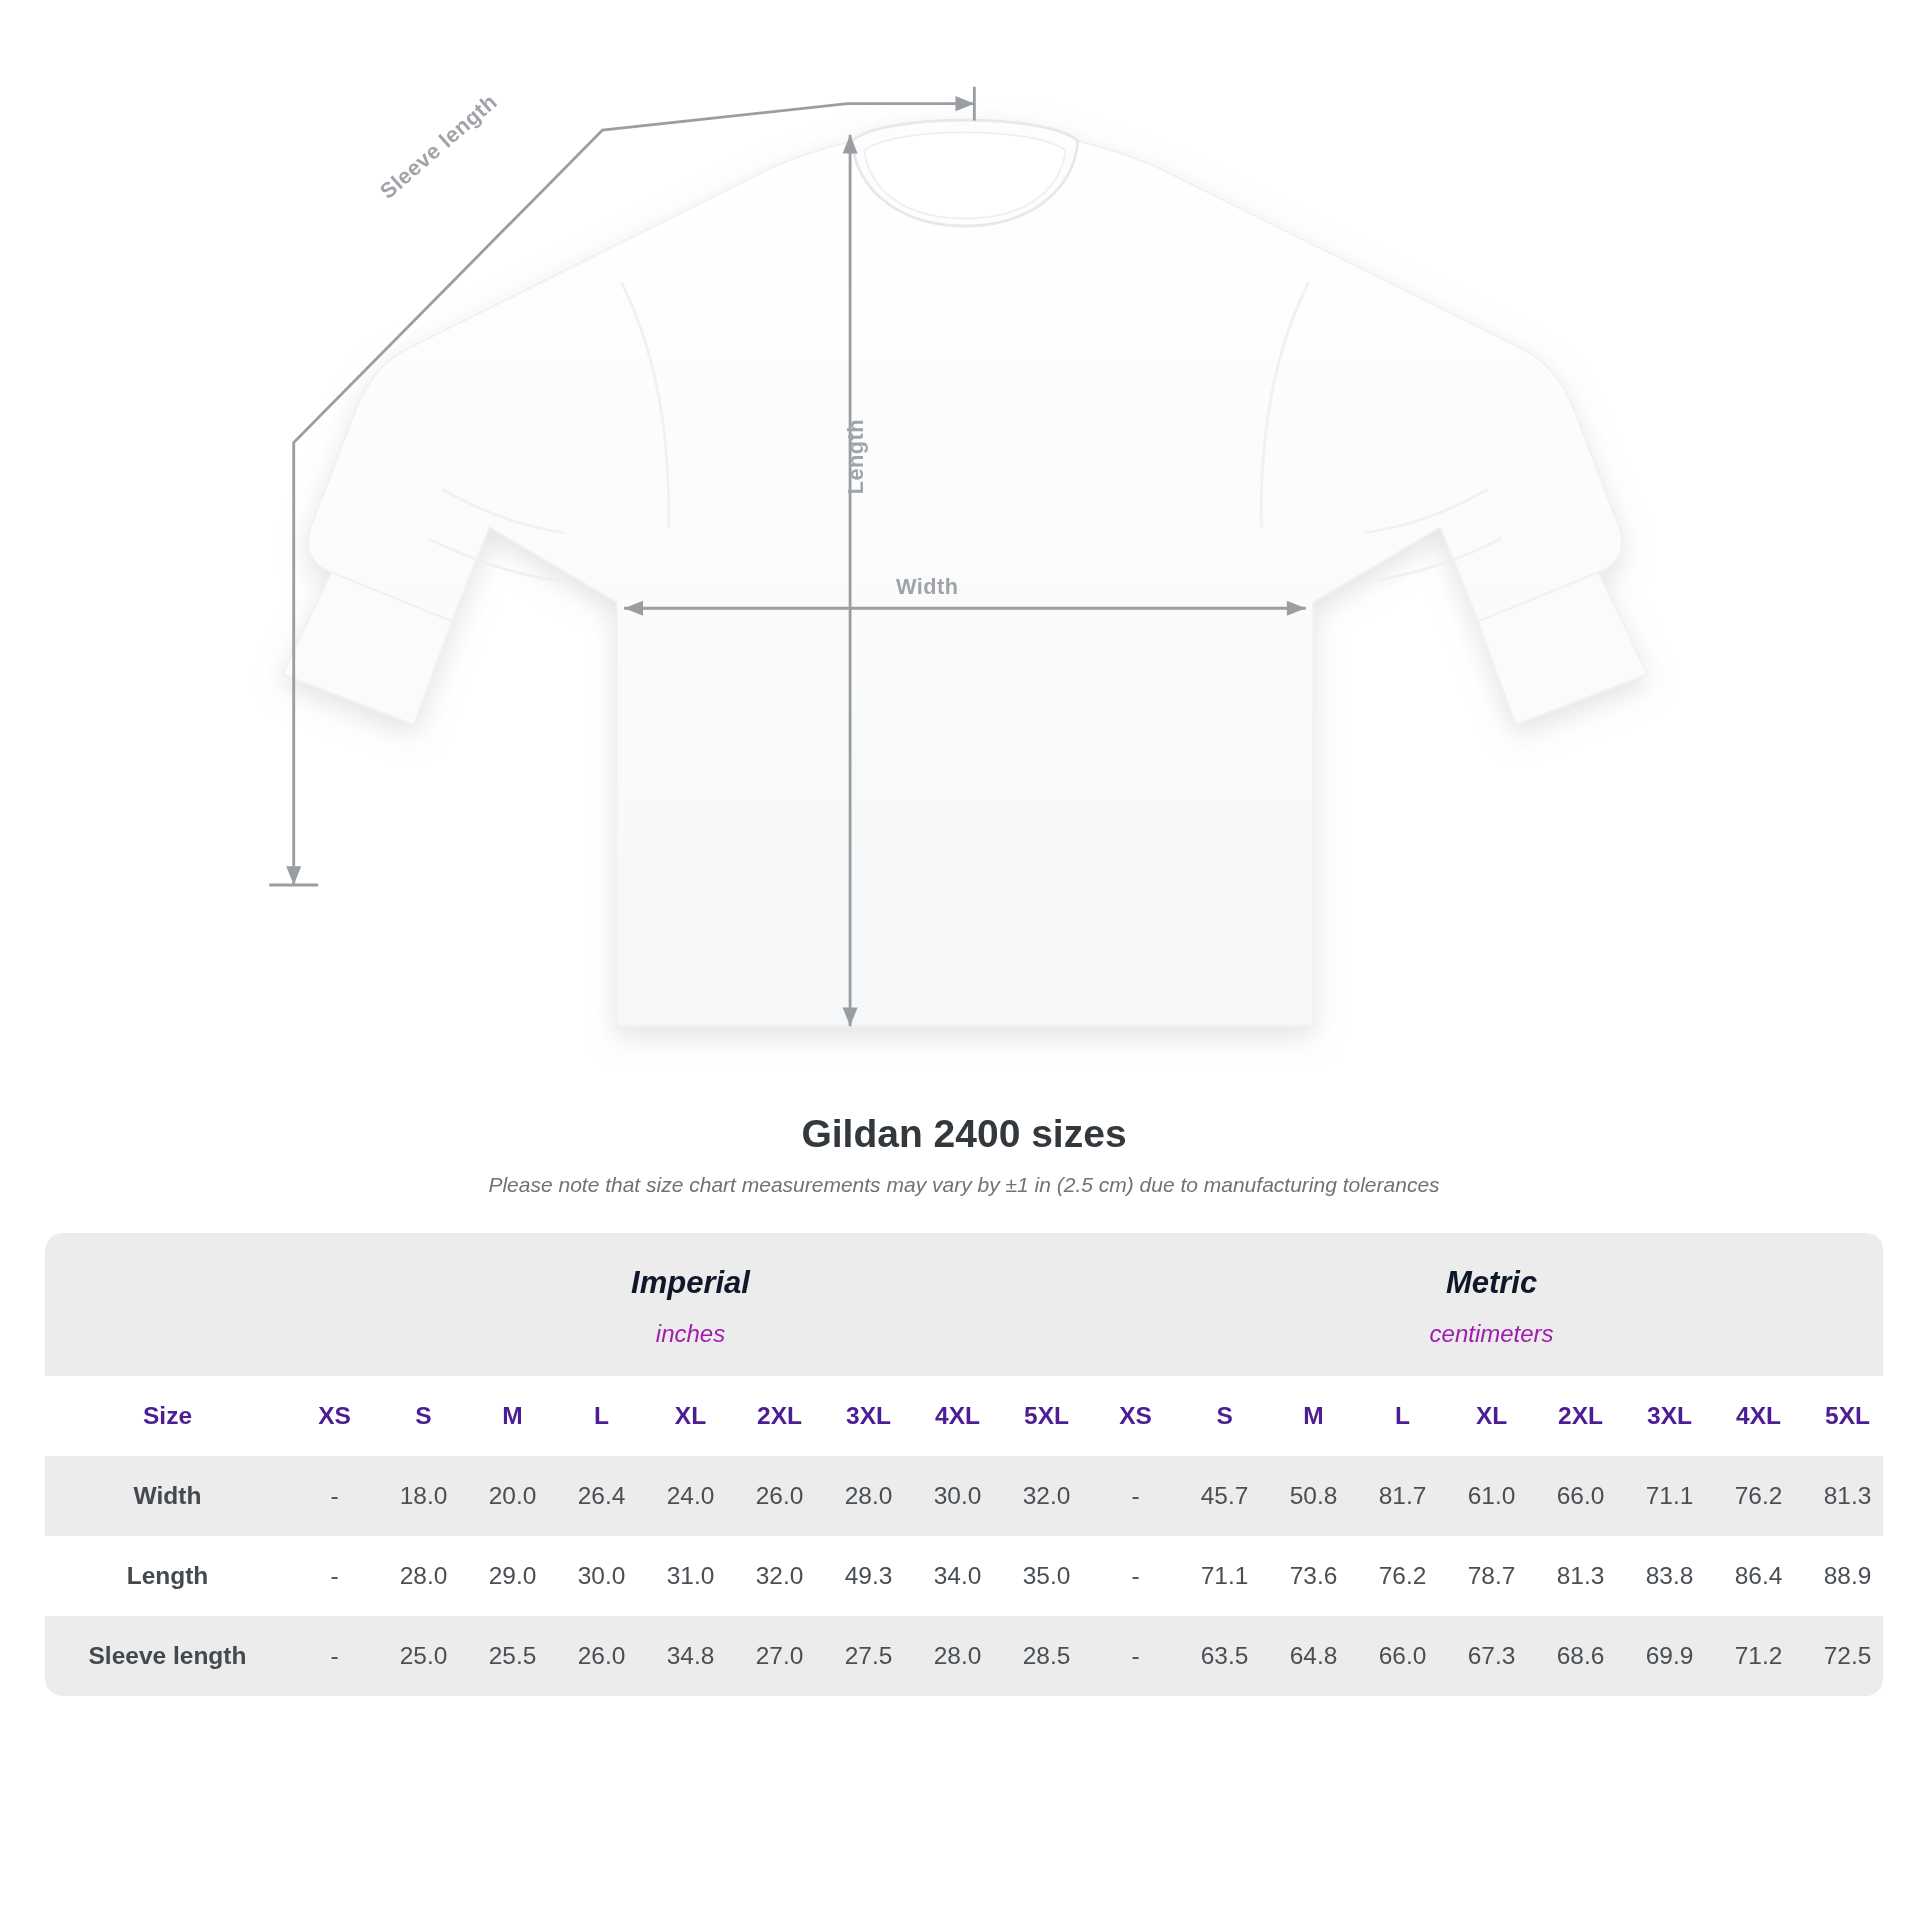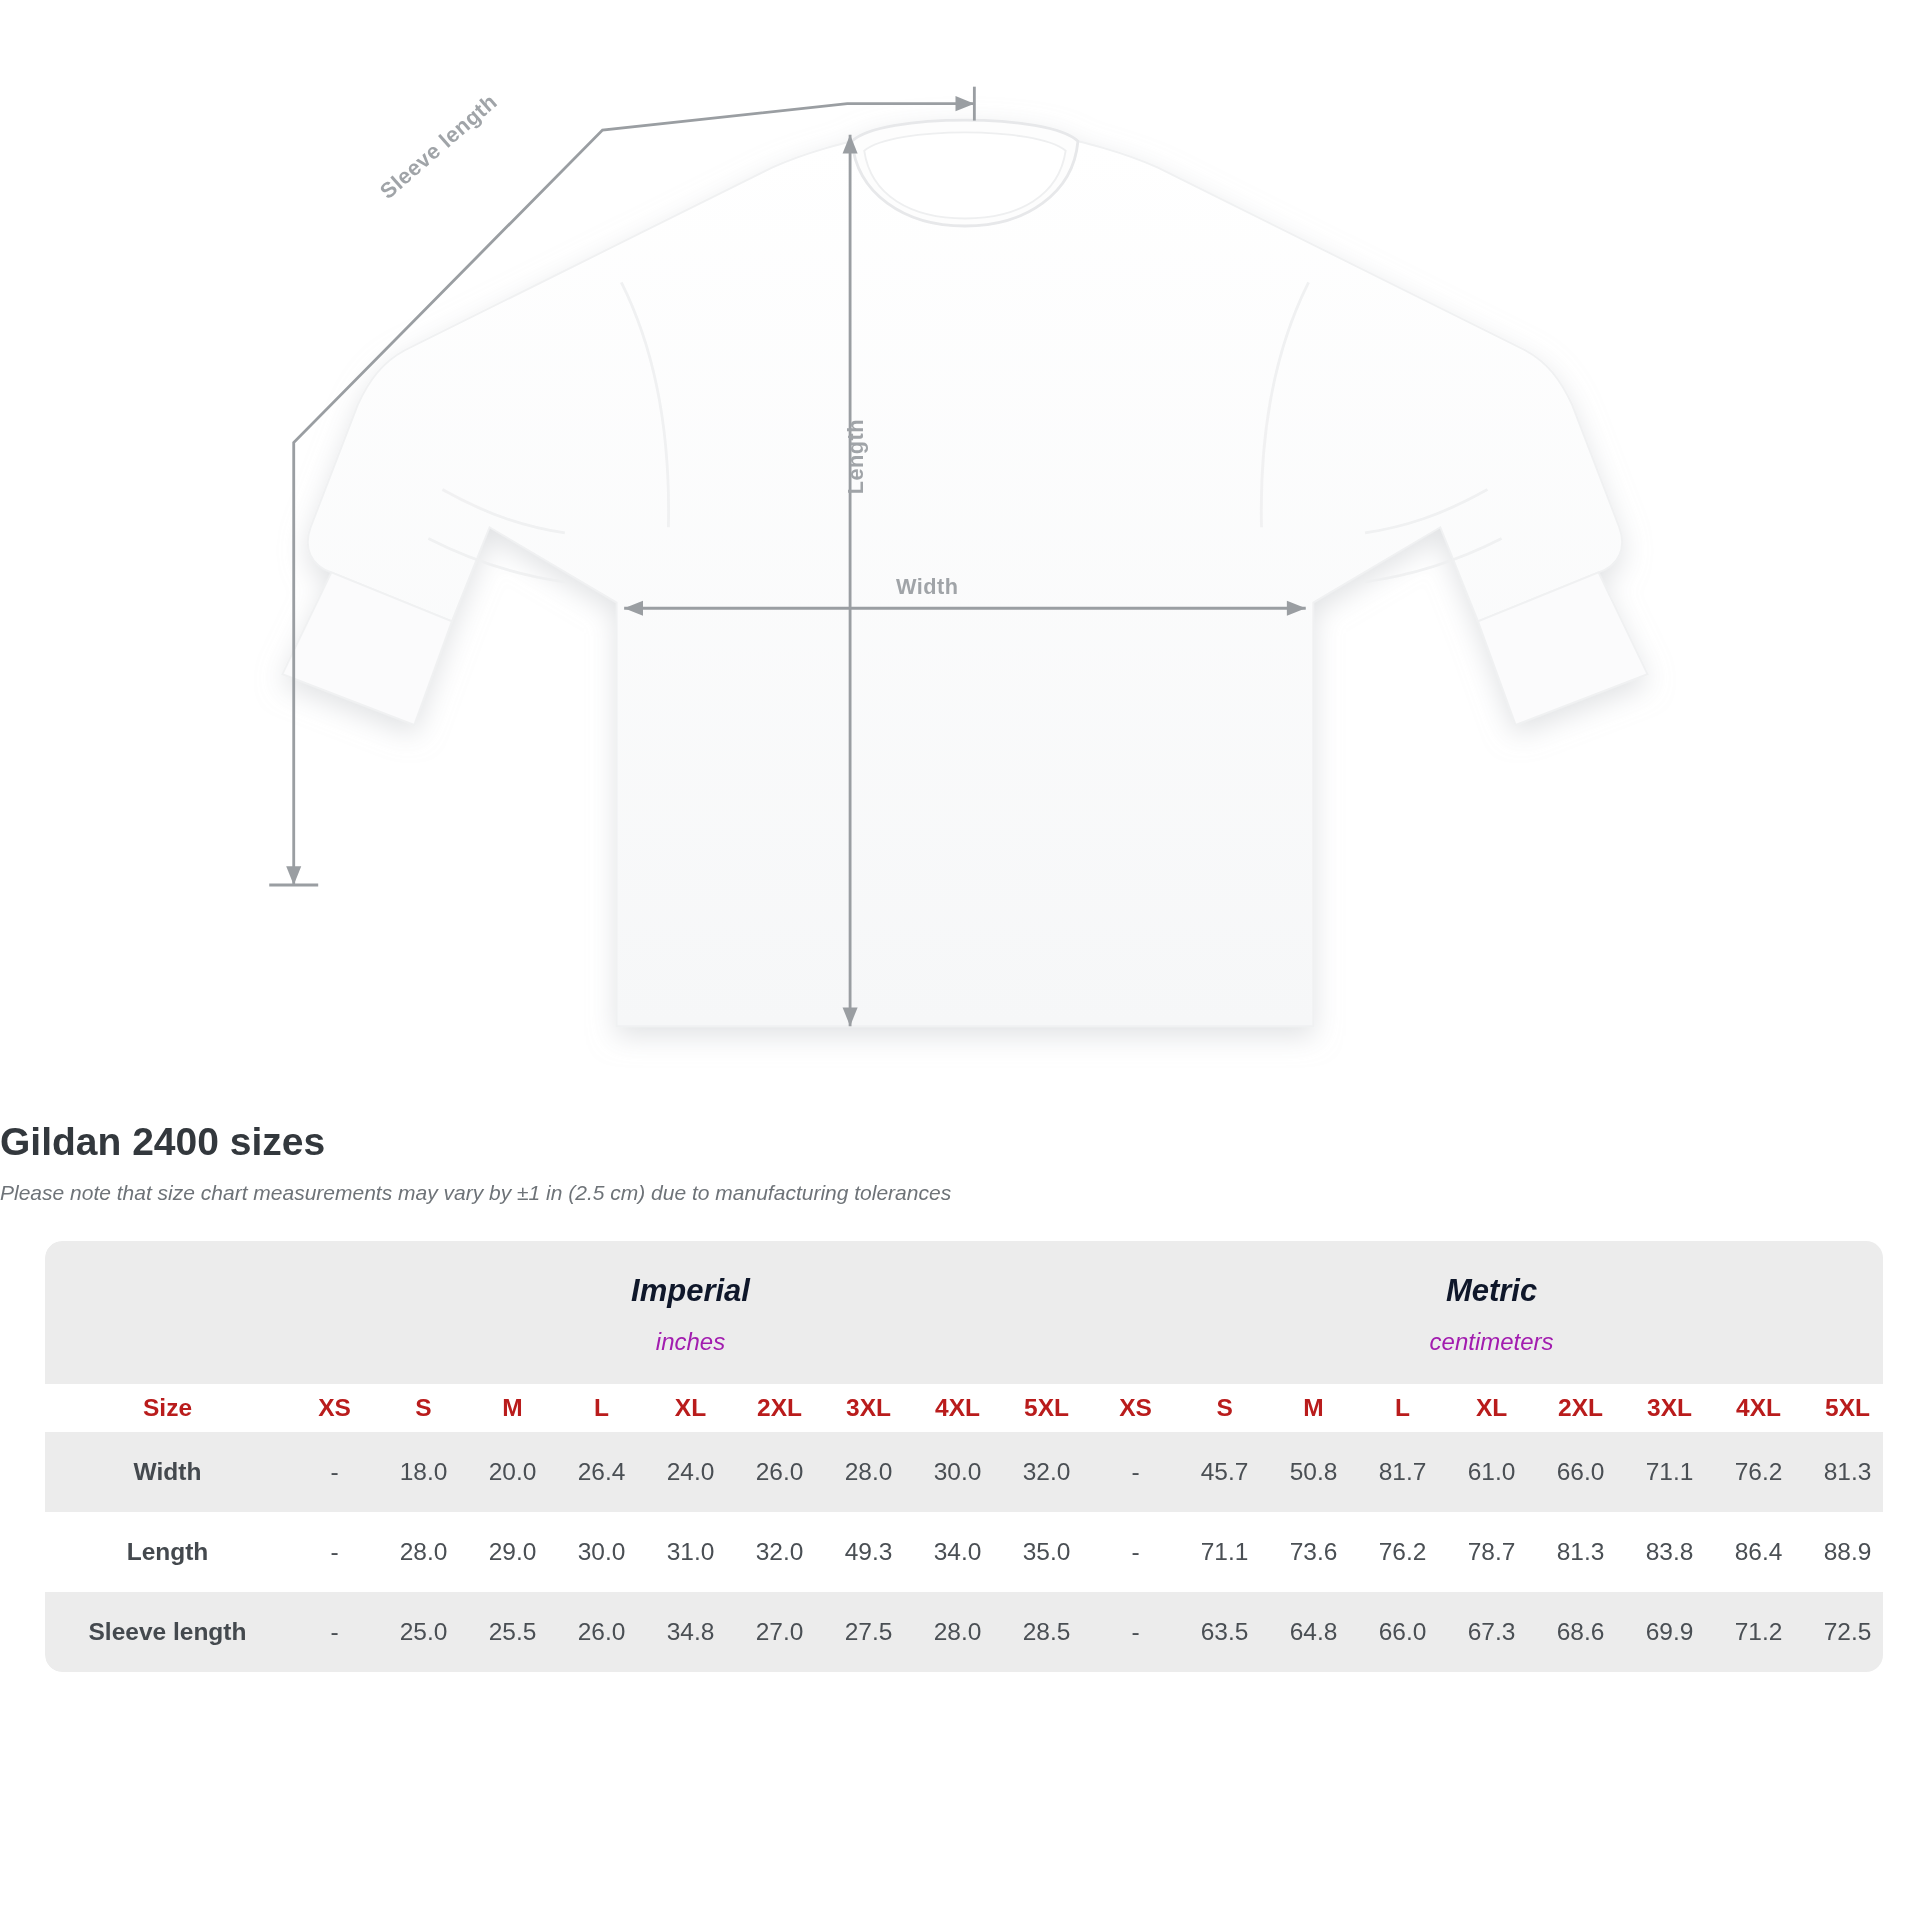--- a/index.html
+++ b/index.html
@@ -53,21 +53,22 @@
   }
   .dim-label.sleeve {
     left: 375px;
     top: 185px;
     transform: rotate(-41deg);
     transform-origin: left top;
   }
 
   
   .title-block {
-    margin-top: 9px;
+    text-align: center;
+    margin-top: 1px;
   }
   .chart-title {
     font-size: 39px;
     font-weight: bold;
     color: #33383d;
     margin: 0 0 17px 0;
   }
   .chart-note {
     font-size: 21px;
     font-style: italic;
@@ -114,23 +115,23 @@
   .unit-sub {
     font-size: 24px;
     font-style: italic;
     color: #a21caf;
     font-weight: normal;
     margin-top: 19px;
   }
 
   .head-row th {
     background: #ffffff;
-    padding: 10px 0;
+    padding: 26px 0;
     font-size: 24.5px;
-    color: #b91c1c;
+    color: #4c1d95;
     font-weight: bold;
   }
   .head-row th.row-label-head {
     font-size: 24.5px;
   }
 
   tbody tr.data-row td {
     padding: 26px 0;
     font-size: 24.5px;
     color: #4a4f54;

